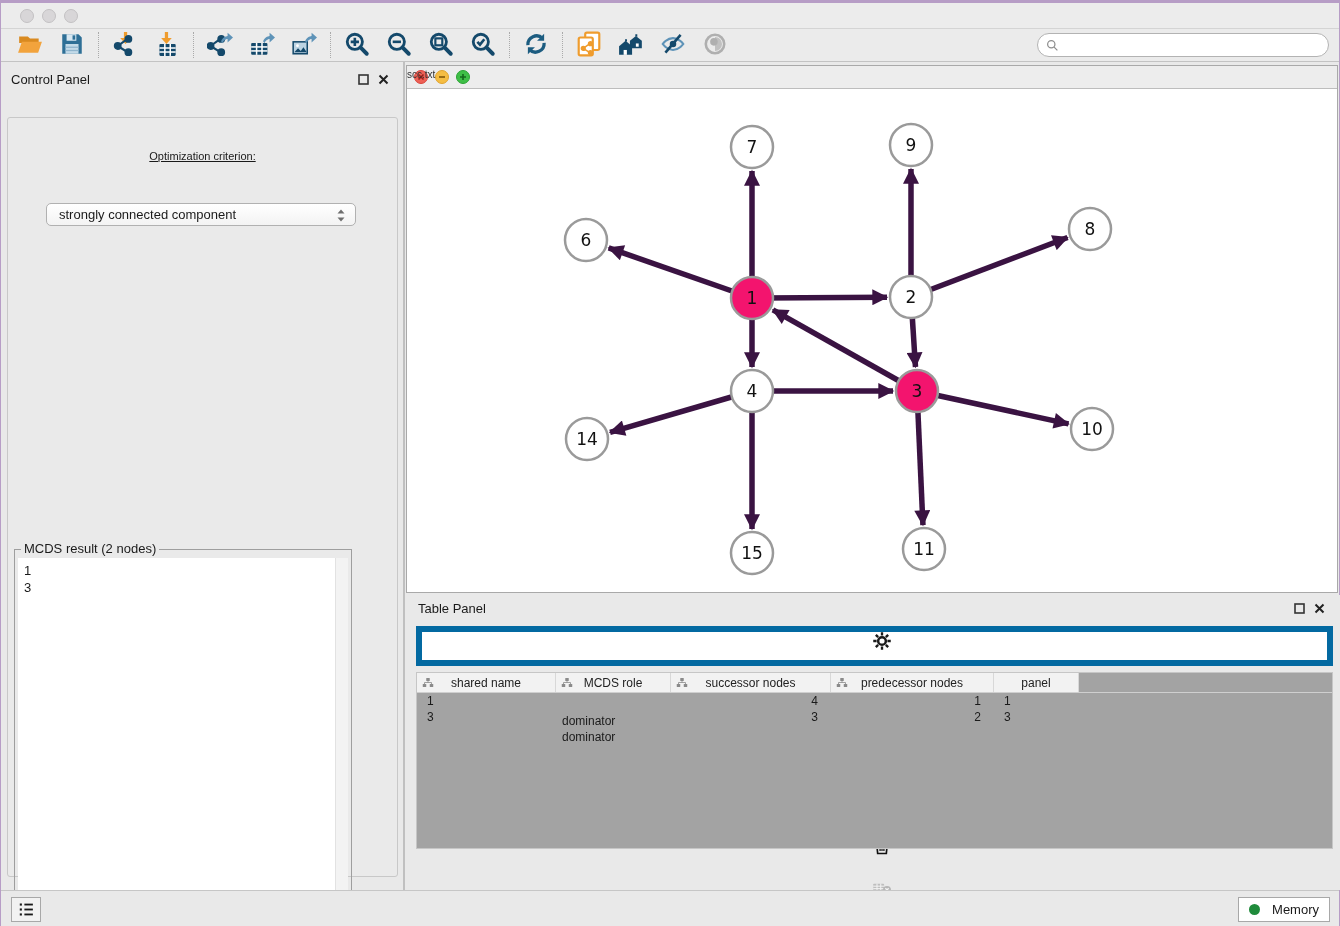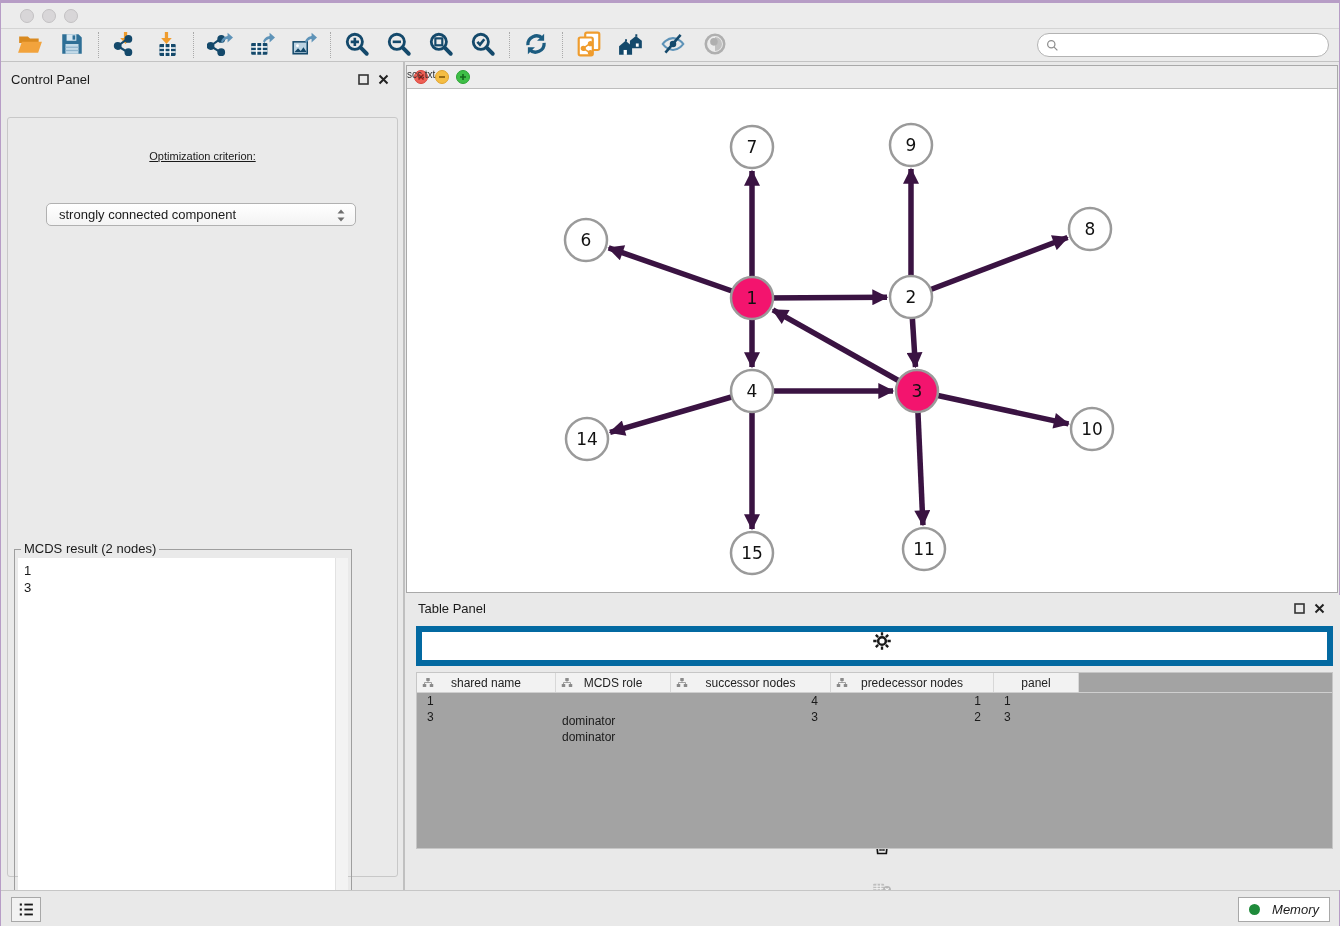--- a/index.html
+++ b/index.html
@@ -101,21 +101,21 @@
   .td.ar { justify-content:flex-end; padding-right:13px; }
   .tp-tabs { position:absolute; left:0; right:0; top:268px; display:flex; justify-content:center; }
 
   
   .statusbar { position:absolute; left:0; top:890px; width:100%; height:36px; background:#e9e9e9;
                border-top:1px solid #c6c6c6; }
   .list-btn { position:absolute; left:10px; top:6px; width:30px; height:25px; background:#f2f2f2;
               border:1px solid #a8a8a8; display:flex; align-items:center; justify-content:center; cursor:pointer; }
   .list-btn svg { width:17px; height:17px; }
   .mem-btn { position:absolute; right:9px; top:6px; height:25px; background:#fff; border:1px solid #a8a8a8;
-             display:flex; align-items:center; gap:12px; padding:0 10px; font-size:13px; cursor:pointer;font-style:italic; }
+             display:flex; align-items:center; gap:12px; padding:0 10px; font-size:13px; cursor:pointer; }
   .mem-dot { width:11px; height:11px; border-radius:50%; background:#1f8b3b; }
 </style>
 </head>
 <body>
 
 <div class="screen">
 
   <div class="accent-strip"></div>
 
   <div class="titlebar">

